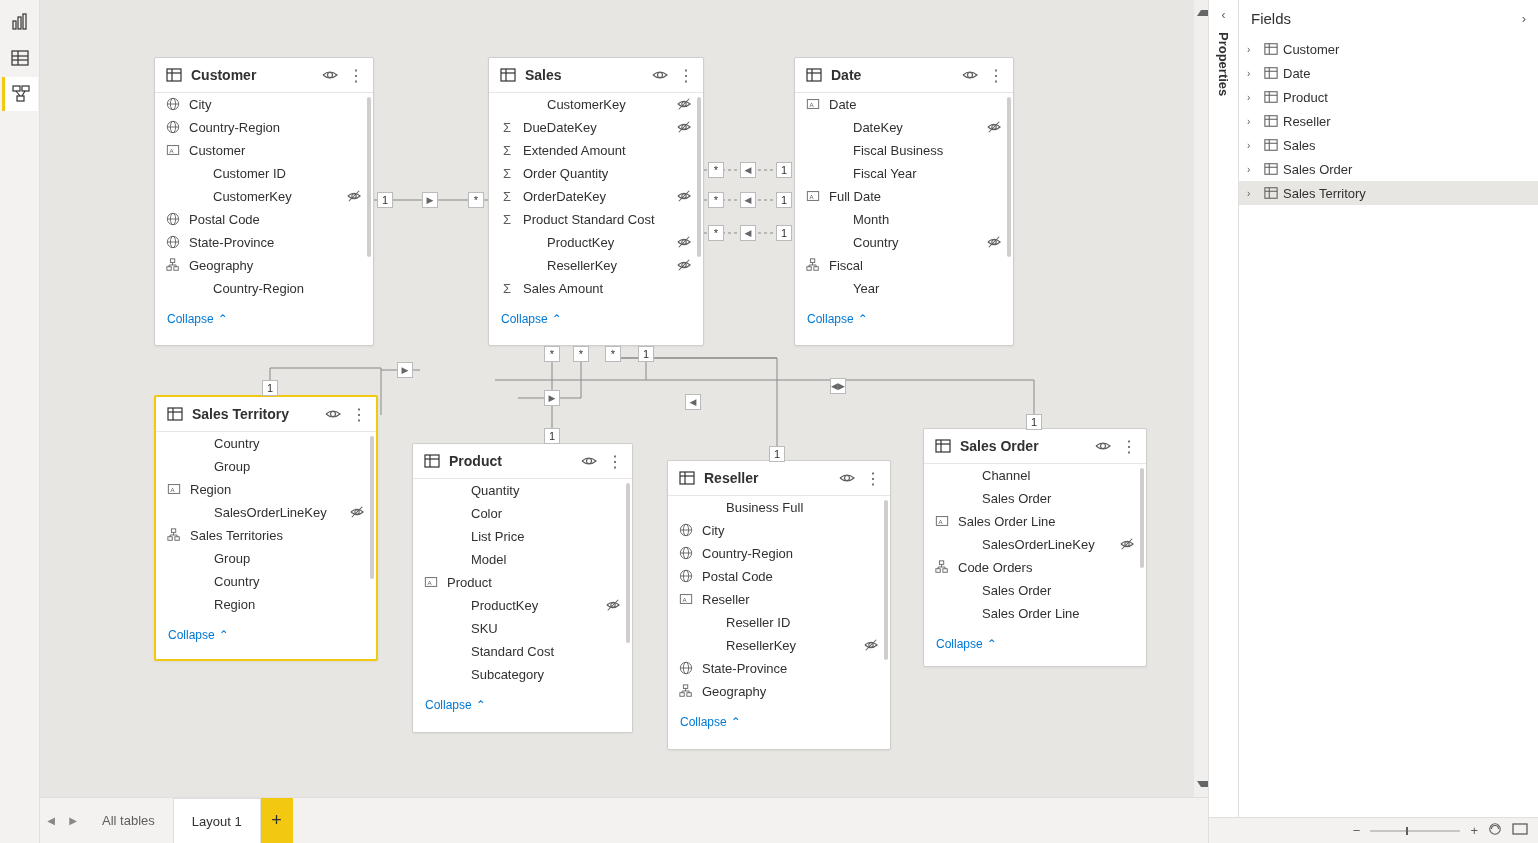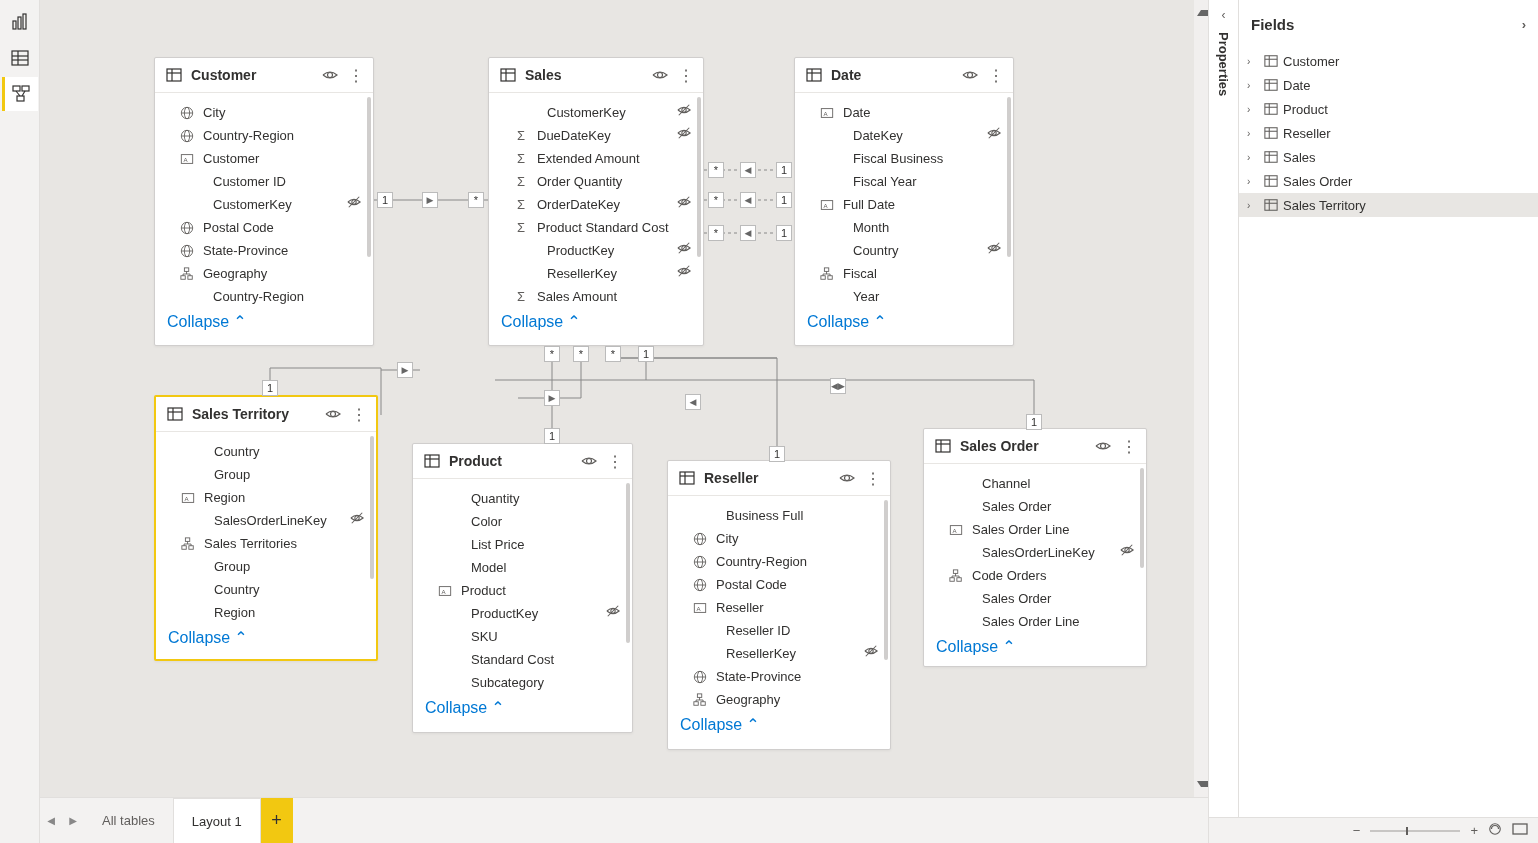--- a/index.html
+++ b/index.html
@@ -20,47 +20,47 @@
 
 
 .tcard { position: absolute; background: #fff; border: 1px solid #d0cecd; border-radius: 2px; box-shadow: 0 1px 3px rgba(0,0,0,0.05); }
 .tcard.selected { border: 2px solid #f2c811; }
 .tcard-head { display: flex; align-items: center; padding: 8px 8px 8px 10px; border-bottom: 1px solid #e8e6e3; gap: 8px; }
 .tcard-head .title { font-weight: 600; font-size: 14px; color: #323130; flex: 1; }
 .tcard-head .hicon { width: 18px; height: 18px; display: flex; align-items: center; justify-content: center; }
 .tcard-head .eye, .tcard-head .dots { width: 18px; height: 18px; display: flex; align-items: center; justify-content: center; cursor: pointer; color: #605e5c; }
 .tcard-body { position: relative; padding: 4px 0 2px 0; max-height: calc(100% - 70px); }
 .tcard-body .bscroll { position: absolute; right: 2px; top: 4px; width: 4px; height: 75%; background: #d0cecd; border-radius: 2px; }
-.trow { display: flex; align-items: flex-end; height: 23px; padding: 0 10px 0 24px; font-size: 13px; color: #323130; cursor: pointer; gap: 8px; }
+.trow { display: flex; align-items: flex-start; height: 23px; padding: 0 10px 0 10px; font-size: 13px; color: #323130; cursor: pointer; gap: 8px; }
 .trow.indent { padding-left: 34px; }
 .trow .ricon { width: 16px; display: flex; align-items: center; justify-content: center; color: #605e5c; flex-shrink: 0; }
 .trow .rlabel { flex: 1; white-space: nowrap; overflow: hidden; text-overflow: ellipsis; }
 .trow .hidden-icon { width: 16px; color: #605e5c; }
-.tcard-foot { padding: 6px 12px 10px; font-size: 16px; color: #0078d4; cursor: pointer; display: flex; align-items: center; gap: 4px; }
+.tcard-foot { padding: 6px 12px 10px; font-size: 12px; color: #0078d4; cursor: pointer; display: flex; align-items: center; gap: 4px; }
 
 
 .rel-svg { position: absolute; inset: 0; width: 100%; height: 100%; pointer-events: none; }
 .rel-line { stroke: #888; stroke-width: 1; fill: none; }
 .rel-badge { position: absolute; background: #fff; border: 1px solid #bbb; font-size: 11px; width: 16px; height: 16px; display: flex; align-items: center; justify-content: center; color: #323130; z-index: 5; }
 .rel-arrow { position: absolute; background: #fff; border: 1px solid #bbb; width: 16px; height: 16px; display: flex; align-items: center; justify-content: center; z-index: 5; font-size: 9px; color: #666; }
 
 
 .tab-bar { position: absolute; left: 40px; right: 330px; bottom: 0; height: 46px; background: #f3f2f1; border-top: 1px solid #e1dfdd; display: flex; align-items: stretch; }
 .tab-nav { width: 22px; display: flex; align-items: center; justify-content: center; color: #888; font-size: 10px; cursor: pointer; }
 .tab { padding: 0 18px; display: flex; align-items: center; font-size: 13px; color: #605e5c; border-right: 1px solid #e1dfdd; cursor: pointer; }
 .tab.active { background: #fff; color: #323130; border-top: 1px solid #e1dfdd; }
 .tab-add { width: 32px; background: #f2c811; display: flex; align-items: center; justify-content: center; font-size: 18px; color: #323130; cursor: pointer; }
 
 
 .right-panels { position: absolute; right: 0; top: 0; width: 330px; height: calc(100% - 26px); display: flex; background: #fff; border-left: 1px solid #e1dfdd; }
 .prop-tab { width: 30px; border-right: 1px solid #e1dfdd; display: flex; flex-direction: column; align-items: center; padding-top: 8px; }
 .prop-tab .chev { font-size: 12px; color: #605e5c; cursor: pointer; margin-bottom: 10px; }
 .prop-tab .vtext { writing-mode: vertical-rl; font-size: 13px; font-weight: 600; color: #323130; }
 .fields-panel { flex: 1; display: flex; flex-direction: column; }
-.fields-head { display: flex; align-items: center; justify-content: space-between; padding: 16px 12px; font-size: 15px; font-weight: 700; color: #323130; }
+.fields-head { display: flex; align-items: center; justify-content: space-between; padding: 10px 12px; font-size: 15px; font-weight: 400; color: #323130; }
 .fields-head .chev { font-size: 13px; color: #605e5c; cursor: pointer; }
 .search-box { margin: 0 10px 8px; display: flex; align-items: center; border: 1px solid #8a8886; padding: 4px 8px; gap: 6px; }
 .search-box input { border: none; outline: none; font-size: 13px; flex: 1; background: transparent; }
 .field-list { flex: 1; overflow: auto; }
 .field-item { display: flex; align-items: center; height: 24px; padding: 0 8px 0 8px; font-size: 13px; color: #323130; cursor: pointer; gap: 4px; }
 .field-item.selected { background: #e8e6e3; }
 .field-item .exp { width: 12px; color: #605e5c; font-size: 10px; }
 .field-item .ficon { width: 16px; display: flex; align-items: center; justify-content: center; color: #605e5c; }
 
 

